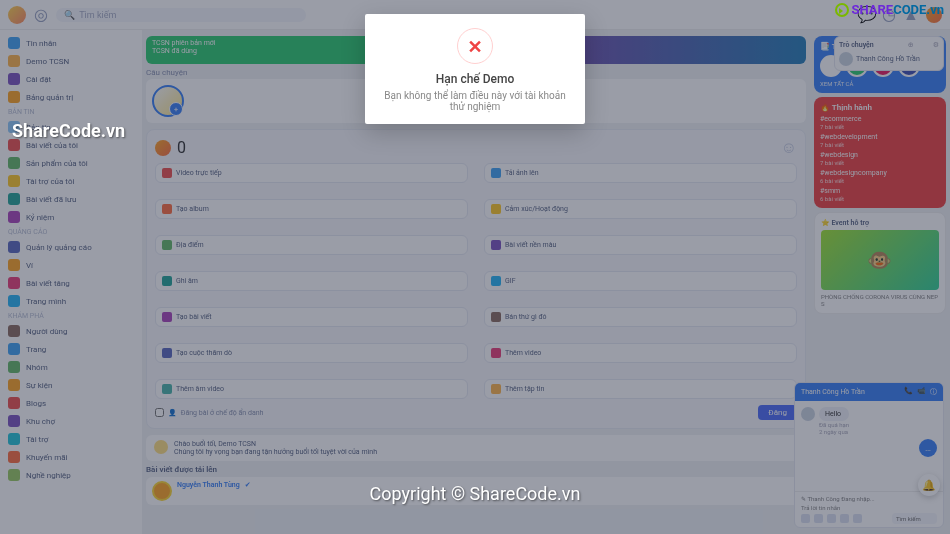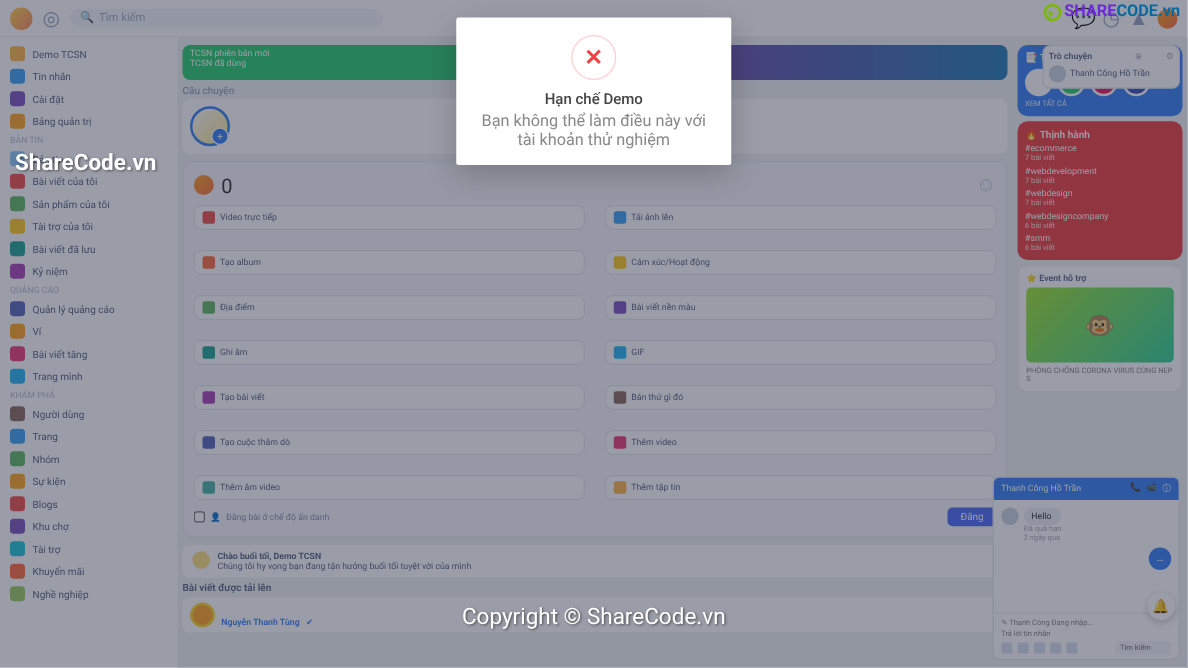--- a/index.html
+++ b/index.html
@@ -34,21 +34,21 @@
 .comp-btn{background:#fff;border:1px solid #e6e9f2;border-radius:6px;padding:4px 6px;display:flex;align-items:center;gap:4px;font-size:7px;color:#5a6685;cursor:pointer}
 .comp-ico{width:10px;height:10px;border-radius:2px}
 .comp-foot{display:flex;align-items:center;justify-content:space-between;margin-top:6px}
 .anon{display:flex;align-items:center;gap:4px;font-size:7px;color:#8a93b0}
 .anon input{width:9px;height:9px}
 .post-btn{background:#4f6ef7;color:#fff;border:none;border-radius:4px;padding:3px 10px;font-size:8px;cursor:pointer}
 .greet{background:#fff;border-radius:6px;padding:5px 8px;margin-top:6px;font-size:7px;color:#5a6685;display:flex;gap:6px;align-items:flex-start;position:relative}
 .greet-ico{width:14px;height:14px;border-radius:50%;background:#ffe082}
 .greet .x{position:absolute;right:5px;top:3px;font-size:8px;color:#aaa}
 .pinned-lbl{font-size:8px;font-weight:600;color:#5a6685;margin-top:4px}
-.post{background:#fff;border-radius:6px;padding:4px 6px;margin-top:3px;display:flex;gap:5px;align-items:flex-end;font-size:7px}
+.post{background:#fff;border-radius:6px;padding:4px 6px;margin-top:3px;display:flex;gap:5px;align-items:flex-start;font-size:7px}
 .post-ava{width:20px;height:20px;border-radius:50%;background:#ffa726;border:2px solid #fdd835}
 .rightcol{width:140px;padding:6px 4px;display:flex;flex-direction:column;gap:4px;overflow:hidden}
 .rcard{border-radius:8px;padding:6px;color:#fff;font-size:8px}
 .rcard-pages{background:#3b82f6}
 .page-row{display:flex;gap:4px;margin-top:4px}
 .page-ava{width:22px;height:22px;border-radius:50%;border:2px solid #fff}
 .rcard-trend{background:#ef4444}
 .trend-item{font-size:7px;margin-top:3px}
 .trend-item .cnt{color:#ffd9d9;font-size:6px}
 .rcard-event{background:#fff;border:1px solid #eee;color:#5a6685}
@@ -68,21 +68,21 @@
 .chat-sub{color:#aab;font-size:6px}
 .chat-foot{border-top:1px solid #eee;padding:3px 6px}
 .chat-typing{font-size:6px;color:#888;margin-bottom:2px}
 .chat-inp-row{display:flex;gap:4px;align-items:center}
 .chip-ico{width:9px;height:9px;background:#dbe1f0;border-radius:2px}
 .chat-search{width:45px;font-size:6px;border:none;background:#f4f6fb;border-radius:4px;padding:2px 4px;margin-left:auto}
 .overlay{position:absolute;inset:0;background:rgba(30,38,60,0.45);display:flex;align-items:flex-start;justify-content:center;padding-top:14px;z-index:50}
 .dialog{background:#fff;border-radius:2px;width:220px;padding:14px 12px 12px;text-align:center;box-shadow:0 8px 24px rgba(0,0,0,.2)}
 .dlg-ico{width:36px;height:36px;border-radius:50%;border:1px solid #ffd0d0;margin:0 auto 8px;display:flex;align-items:center;justify-content:center;color:#ef4444;font-size:18px;font-weight:bold}
 .dlg-title{font-size:12px;font-weight:500;color:#444;margin-bottom:4px}
-.dlg-text{font-size:13px;color:#888}
+.dlg-text{font-size:10px;color:#888}
 .wm1{position:absolute;left:12px;top:120px;font-size:18px;font-weight:bold;color:#fff;text-shadow:1px 1px 2px rgba(0,0,0,.5);z-index:60}
 .wm2{position:absolute;left:50%;bottom:30px;transform:translateX(-50%);font-size:18px;font-weight:normal;color:#fff;text-shadow:1px 1px 2px rgba(0,0,0,.5);z-index:60}
 .wm3{position:absolute;right:6px;top:2px;z-index:70;display:flex;align-items:center;font-weight:bold;font-size:13px}
 .wm3 .g{color:#6d28d9}.wm3 .d{color:#0369a1}.wm3 .o{width:14px;height:14px;border:2px solid #7ab800;border-radius:50%;margin-right:2px;position:relative}
 .wm3 .o::after{content:"";position:absolute;left:2px;top:3px;border-left:4px solid #7ab800;border-top:3px solid transparent;border-bottom:3px solid transparent}
 .bell{position:absolute;right:10px;bottom:38px;width:22px;height:22px;border-radius:50%;background:#fff;box-shadow:0 2px 6px rgba(0,0,0,.2);display:flex;align-items:center;justify-content:center;color:#ef4444;font-size:11px;z-index:45}
 </style>
 </head>
 <body>
 
@@ -98,26 +98,26 @@
     <div class="top-ico">◷</div>
     <div class="top-ico">▲</div>
     <div class="avatar-sm"></div>
   </div>
 </div>
 
 <div class="main">
   <div class="sidebar">
     <div id="side-a">
         <div class="side-item">
+          <div class="side-ico" style="background:#42a5f5"></div>
+          <span>Tin nhắn</span>
+        </div>
+        <div class="side-item">
           <div class="side-ico" style="background:#ffb74d"></div>
           <span>Demo TCSN</span>
-        </div>
-        <div class="side-item">
-          <div class="side-ico" style="background:#42a5f5"></div>
-          <span>Tin nhắn</span>
         </div>
         <div class="side-item">
           <div class="side-ico" style="background:#7e57c2"></div>
           <span>Cài đặt</span>
         </div>
         <div class="side-item">
           <div class="side-ico" style="background:#ffa726"></div>
           <span>Bảng quản trị</span>
         </div>
       </div>
@@ -302,21 +302,21 @@
           <span>👤</span>
           <span>Đăng bài ở chế độ ẩn danh</span>
         </label>
         <button class="post-btn">Đăng</button>
       </div>
     </div>
 
     <div class="greet">
       <div class="greet-ico"></div>
       <div>
-        <div style="font-weight:700">Chào buổi tối, Demo TCSN</div>
+        <div style="font-weight:400">Chào buổi tối, Demo TCSN</div>
         <div>Chúng tôi hy vọng bạn đang tận hưởng buổi tối tuyệt vời của mình</div>
       </div>
       <span class="x">×</span>
     </div>
 
     <div class="pinned-lbl">Bài viết được tải lên</div>
     <div class="post">
       <div class="post-ava"></div>
       <span style="color:#3b82f6;font-weight:600">Nguyễn Thanh Tùng</span>
       <span style="color:#3b82f6">✔</span>

